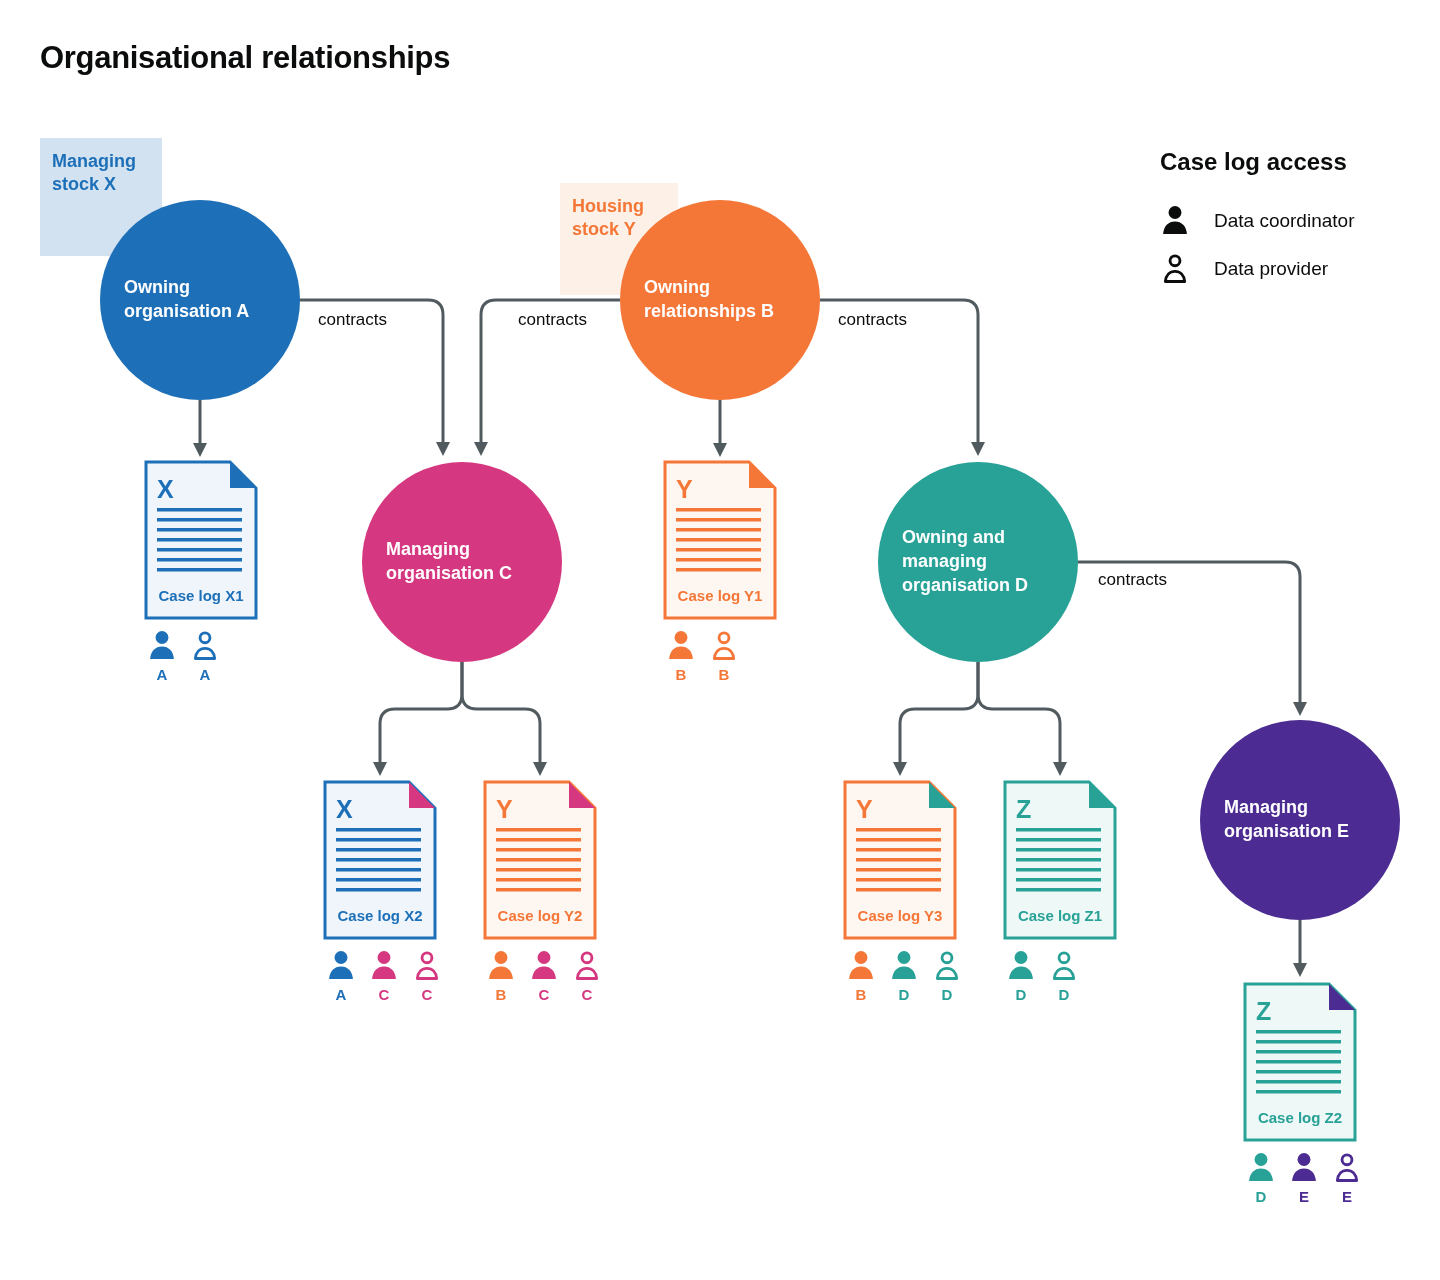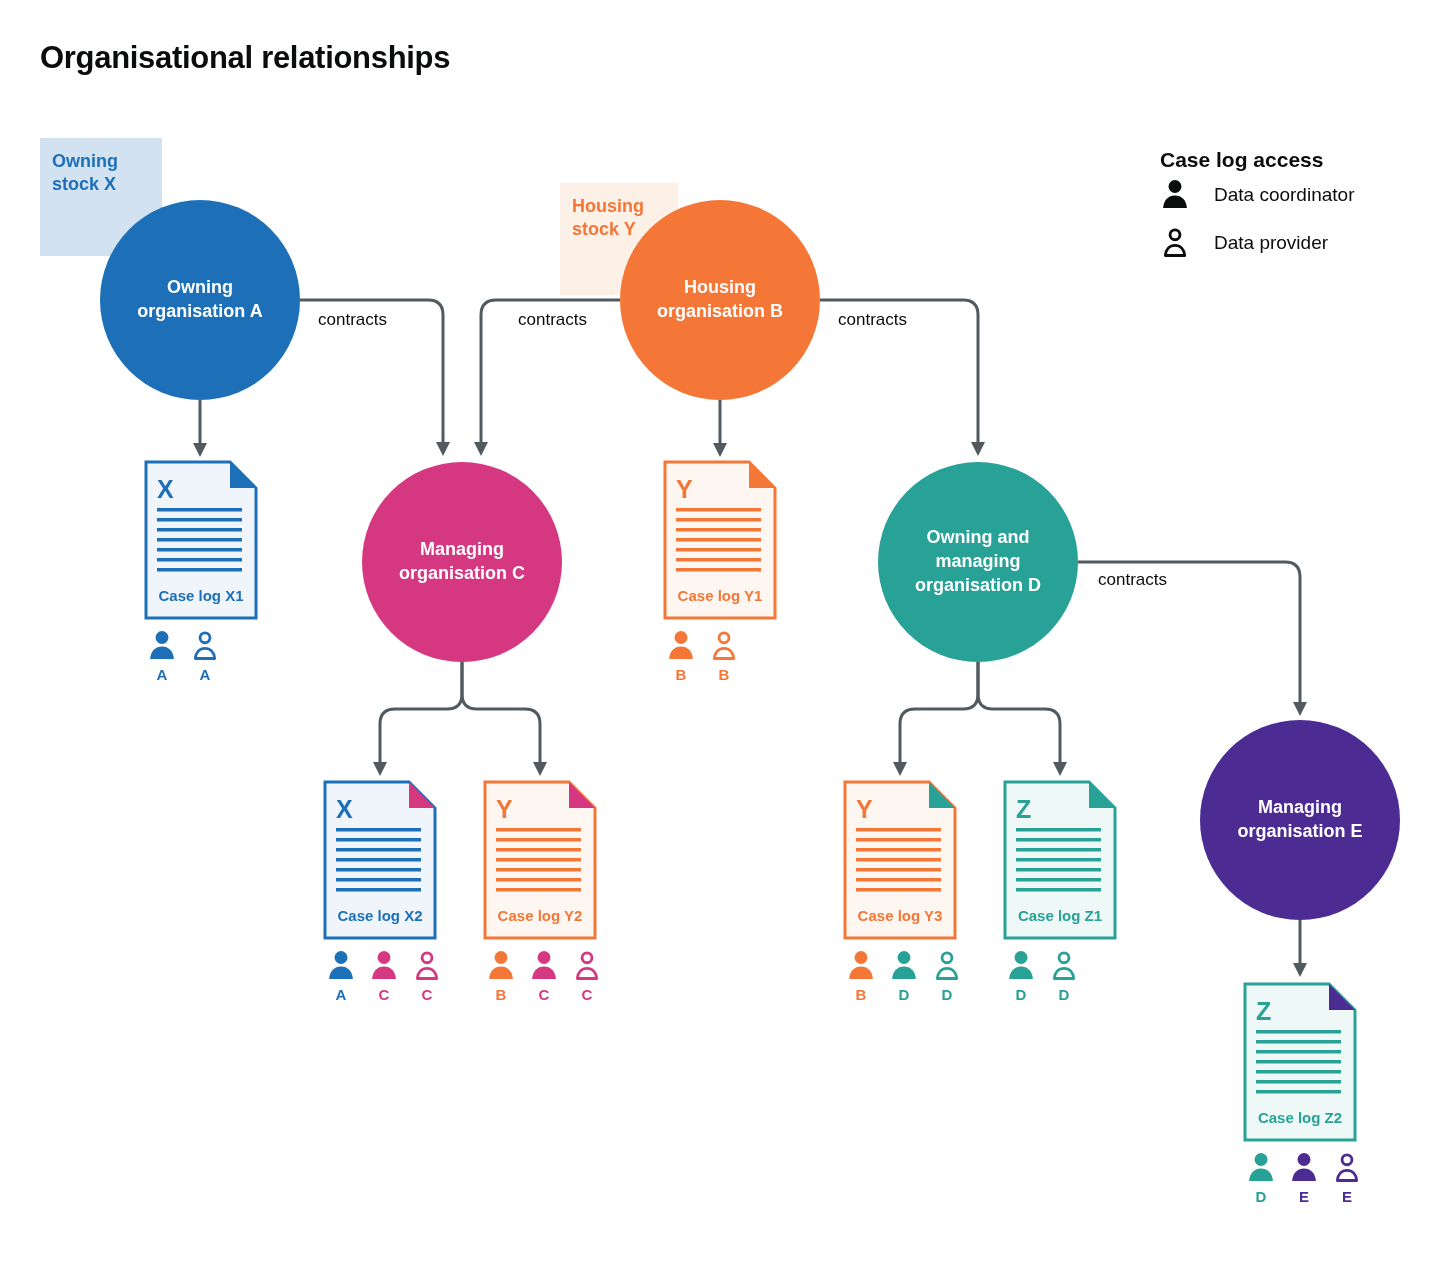--- a/index.html
+++ b/index.html
@@ -47,21 +47,21 @@
   .arrows { position: absolute; left: 0; top: 0; pointer-events: none; }
   .arrow { fill: none; stroke: var(--arrow); stroke-width: 3; stroke-linecap: butt; }
   .ahead { fill: var(--arrow); }
 
   
   .circle {
     position: absolute;
     width: 200px; height: 200px;
     border-radius: 50%;
     display: flex; align-items: center; justify-content: center;
-    text-align: center;
+    text-align: left;
     color: #ffffff;
     font-weight: 700;
     font-size: 18px;
     line-height: 1.32;
   }
   .circle-label { width: 152px; display: inline-block; }
   .bg-blue   { background: var(--blue); }
   .bg-orange { background: var(--orange); }
   .bg-pink   { background: var(--pink); }
   .bg-teal   { background: var(--teal); }
@@ -96,33 +96,33 @@
   .access { position: absolute; display: flex; gap: 13px; }
   .person {
     display: flex; flex-direction: column; align-items: center;
     gap: 5px; width: 30px;
     color: var(--c);
     font-weight: 700; font-size: 15px;
   }
 
   
   .legend { position: absolute; }
-  .legend-title { font-size: 21px; font-weight: 700; color: var(--text); margin-bottom: 7px; }
+  .legend-title { font-size: 24px; font-weight: 700; color: var(--text); margin-bottom: 29px; }
   .legend-row { display: flex; align-items: center; gap: 24px; margin-bottom: 17px; font-size: 19px; color: var(--text); }
   .legend-row .picon { color: var(--text); }
 </style>
 </head>
 <body>
 
 <div class="canvas">
 
   <h1 class="title">Organisational relationships</h1>
 
   <div class="stock stock-x" style="left:40px;top:138px;width:122px;height:118px">
-    <span>Owning stock X</span>
+    <span>Managing stock X</span>
   </div>
   <div class="stock stock-y" style="left:560px;top:138px;width:118px;height:112px">
     <span>Housing stock Y</span>
   </div>
 
   <svg class="arrows" width="1440" height="1280" viewBox="0 0 1440 1280">
     <g>
       <path class="arrow" d="M200,400 V443"></path>
         <polygon class="ahead" points="193,443 207,443 200,457"></polygon>
     </g>
@@ -165,21 +165,21 @@
     <g>
       <path class="arrow" d="M1300,920 V965"></path>
         <polygon class="ahead" points="1293,963 1307,963 1300,977"></polygon>
     </g>
   </svg>
 
   <div class="circle bg-blue" style="left:100px;top:200px">
     <span class="circle-label">Owning organisation A</span>
   </div>
   <div class="circle bg-orange" style="left:620px;top:200px">
-    <span class="circle-label">Housing organisation B</span>
+    <span class="circle-label">Owning relationships B</span>
   </div>
   <div class="circle bg-pink" style="left:362px;top:462px">
     <span class="circle-label">Managing organisation C</span>
   </div>
   <div class="circle bg-teal" style="left:878px;top:462px">
     <span class="circle-label">Owning and managing organisation D</span>
   </div>
   <div class="circle bg-purple" style="left:1200px;top:720px">
     <span class="circle-label">Managing organisation E</span>
   </div>

